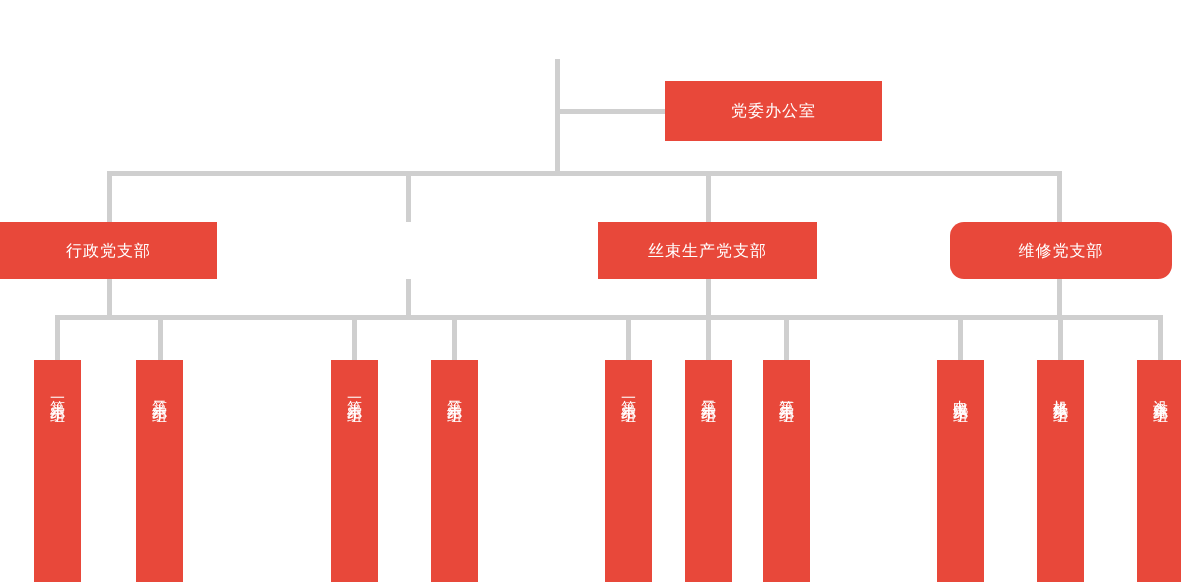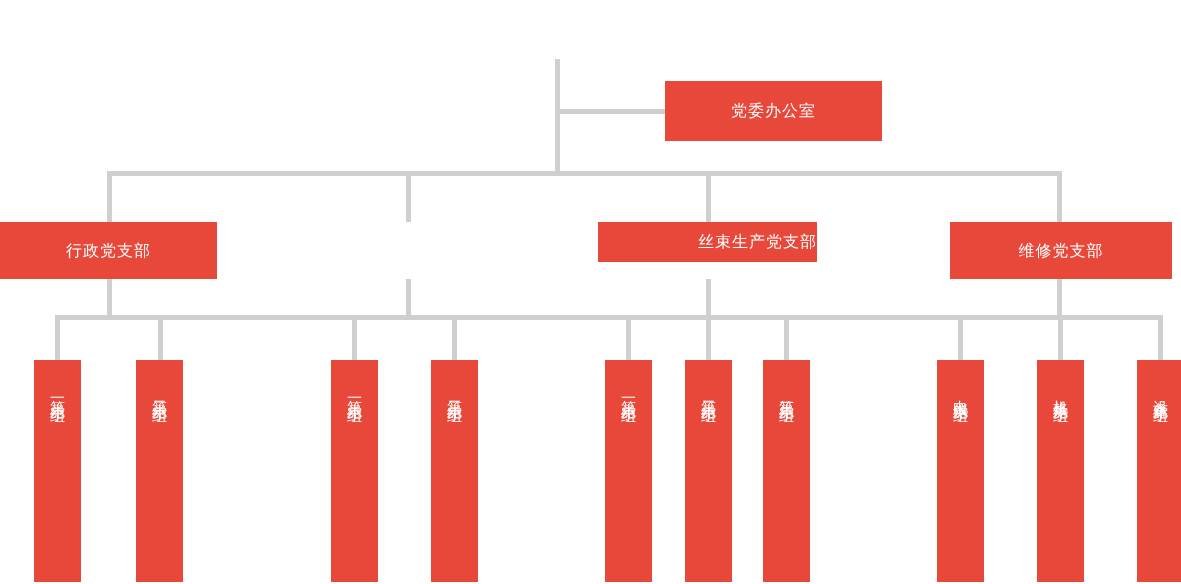--- a/index.html
+++ b/index.html
@@ -100,25 +100,25 @@
 
   <div class="node node-office" style="left: 665px; top: 81px; width: 217px; height: 60px; background: rgb(232, 72, 58); color: rgb(255, 255, 255);">
     <span>党委办公室</span>
   </div>
 
   <div class="node node-branch" style="left: 0px; top: 222px; width: 217px; height: 57px; background: rgb(232, 72, 58); color: rgb(255, 255, 255);">
     <span>行政党支部</span>
   </div>
 
 
-  <div class="node node-branch" style="left: 598px; top: 222px; width: 219px; height: 40px; background: rgb(232, 72, 58); color: rgb(255, 255, 255); justify-content: flex-end;">
+  <div class="node node-branch" style="left: 598px; top: 222px; width: 219px; height: 57px; background: rgb(232, 72, 58); color: rgb(255, 255, 255);">
     <span>丝束生产党支部</span>
   </div>
 
-  <div class="node node-branch" style="left: 950px; top: 222px; width: 222px; height: 57px; background: rgb(232, 72, 58); color: rgb(255, 255, 255);">
+  <div class="node node-branch" style="left: 950px; top: 222px; width: 222px; height: 57px; background: rgb(232, 72, 58); color: rgb(255, 255, 255); border-radius: 14px;">
     <span>维修党支部</span>
   </div>
 
   <div class="node node-leaf" style="left: 34px; top: 360px; width: 47px; height: 222px; background: rgb(232, 72, 58); color: rgb(255, 255, 255);">
     <span class="vtext">第一党小组</span>
   </div>
 
   <div class="node node-leaf" style="left: 136px; top: 360px; width: 47px; height: 222px; background: rgb(232, 72, 58); color: rgb(255, 255, 255);">
     <span class="vtext">第二党小组</span>
   </div>

